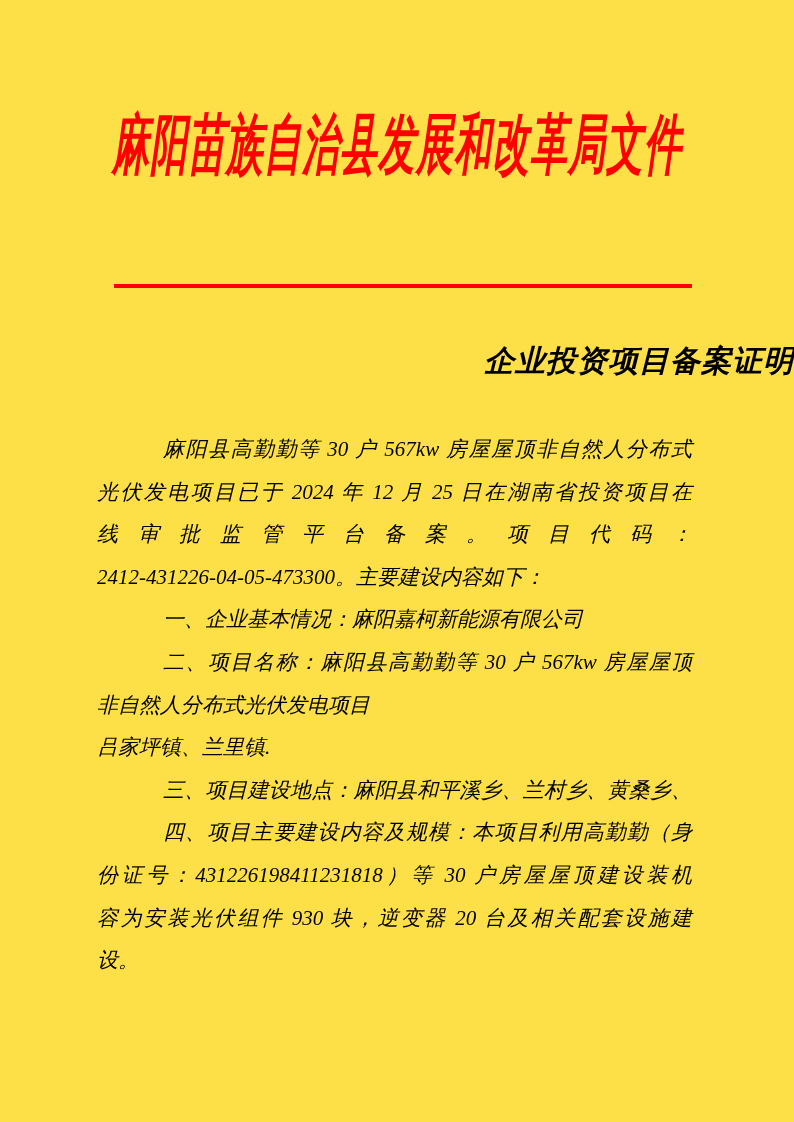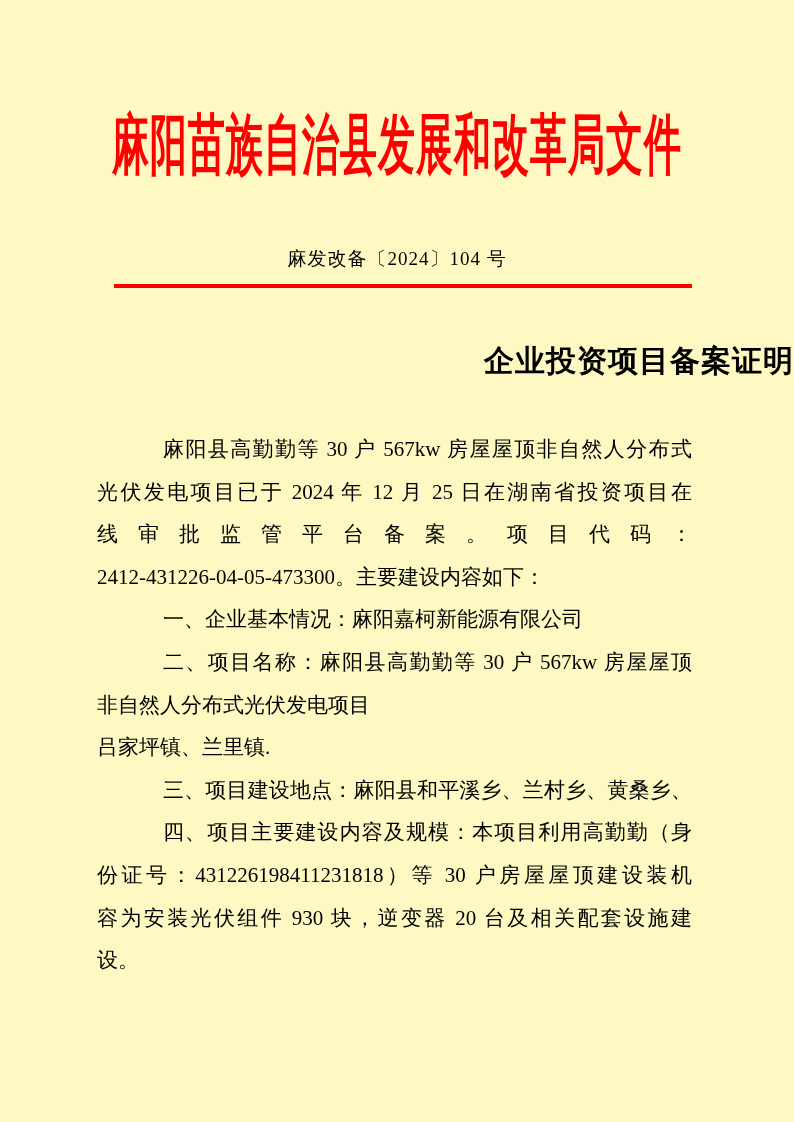--- a/index.html
+++ b/index.html
@@ -4,24 +4,25 @@
 <style>
   html, body {
     margin: 0;
     padding: 0;
     background: #ffffff;
   }
   .page {
     position: relative;
     width: 794px;
     height: 1122px;
-    background: #fef9c3;
+    background: #fde047;
     overflow: hidden;
     font-family: "Liberation Serif", serif;
     color: #000000;
+    font-style: italic;
   }
   .header-title {
     position: absolute;
     top: 112px;
     left: 0;
     width: 794px;
     text-align: center;
     color: #ff0000;
     font-family: "Liberation Sans", sans-serif;
     font-weight: bold;
@@ -89,21 +90,20 @@
     width: 529px;
   }
 </style>
 </head>
 <body>
 
 <div class="page">
 
   <div class="header-title">麻阳苗族自治县发展和改革局文件</div>
 
-  <div class="doc-number">麻发改备〔2024〕104 号</div>
 
   <div class="red-line"></div>
 
   <div class="doc-title">企业投资项目备案证明</div>
 
   <div class="body-block">
     <div class="line indent full">麻阳县高勤勤等 30 户 567kw 房屋屋顶非自然人分布式</div>
     <div class="line full">光伏发电项目已于 2024 年 12 月 25 日在湖南省投资项目在</div>
     <div class="line full">线审批监管平台备案。项目代码：</div>
     <div class="line">2412-431226-04-05-473300。主要建设内容如下：</div>

